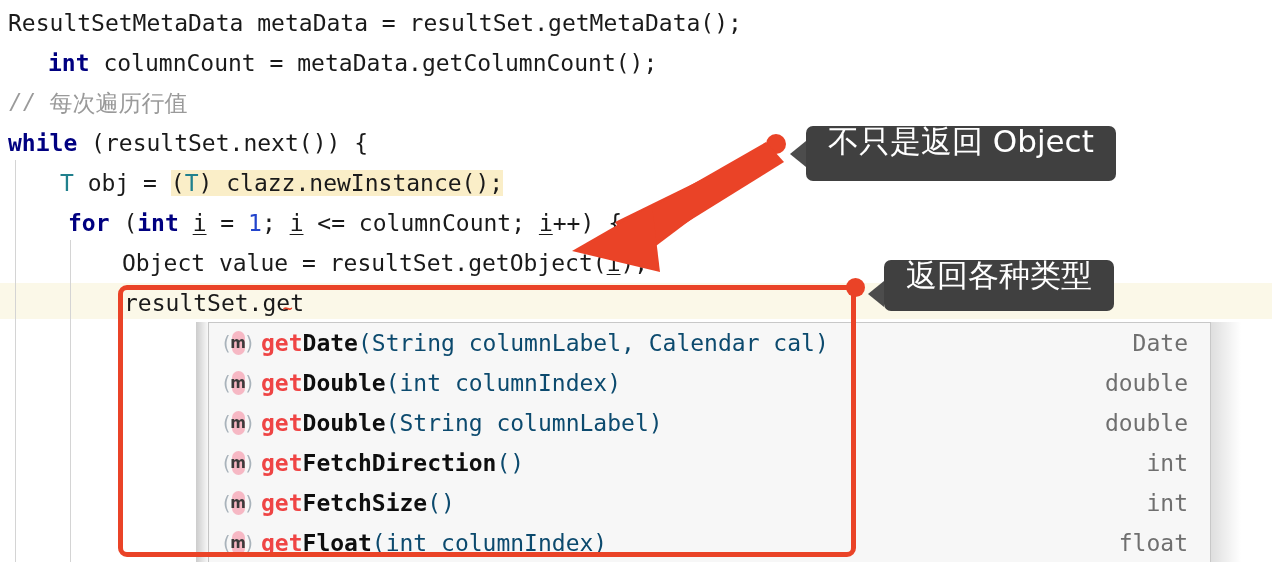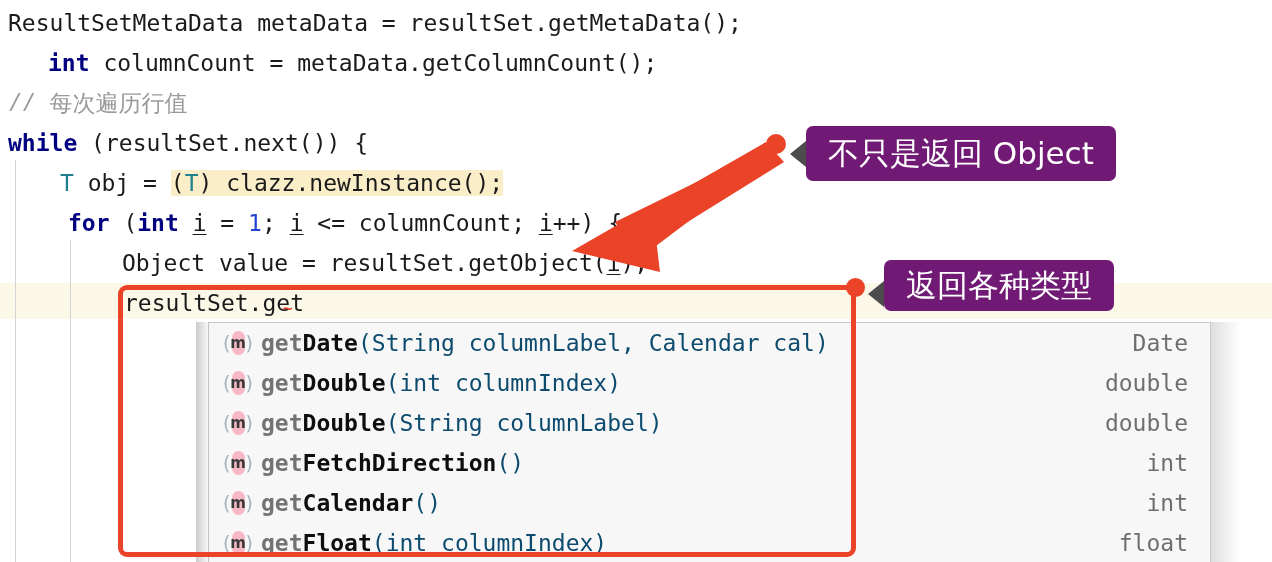--- a/index.html
+++ b/index.html
@@ -93,21 +93,21 @@
     position:relative;z-index:2;
     font-family:"DejaVu Sans","Liberation Sans",sans-serif;
     font-size:15px;font-weight:600;color:#3a3a3a;line-height:24px;
   }
   .cmp-label{
     flex:1;white-space:nowrap;overflow:hidden;
     font-family:"DejaVu Sans Mono","Liberation Mono",monospace;
     font-size:23px;
     padding-left:6px;
   }
-  .cmp-label .pfx{color:#737373;font-weight:bold;}
+  .cmp-label .pfx{color:#ef4444;font-weight:bold;}
   .cmp-label .name{color:#0e0e0e;font-weight:bold;}
   .cmp-label .sig{color:#0c4a6e;font-weight:normal;}
   .cmp-ret{
     font-family:"DejaVu Sans Mono","Liberation Mono",monospace;
     font-size:23px;color:#6f6f6f;
     text-align:right;
     padding-right:22px;
     min-width:190px;
   }
 
@@ -120,25 +120,25 @@
     pointer-events:none;
   }
   .red-dot{
     position:absolute;border-radius:50%;
     background:#ea4327;
   }
 
   
   .callout{
     position:absolute;
-    background:#701a75;
+    background:#404040;
     border-radius:7px;
     color:#ffffff;
     font-family:"DejaVu Sans","Liberation Sans",sans-serif;
-    display:flex;align-items:center;
+    display:flex;align-items:flex-start;
     box-sizing:border-box;
     padding:0 22px;
     white-space:nowrap;
   }
   .callout .txt{
     font-size:31px;line-height:1;
     font-family:"DejaVu Sans","Liberation Sans",sans-serif;
   }
   .callout-tail{
     position:absolute;
@@ -232,21 +232,21 @@
       </div>
       <div class="cmp-row">
         <div class="cmp-icon">
           <span class="icon-m">
             <span class="paren l">(</span>
             <span class="blob"></span>
             <span class="glyph">m</span>
             <span class="paren r">)</span>
           </span>
         </div>
-        <div class="cmp-label"><span class="pfx">get</span><span class="name">Calendar</span><span class="sig">()</span></div>
+        <div class="cmp-label"><span class="pfx">get</span><span class="name">FetchSize</span><span class="sig">()</span></div>
         <div class="cmp-ret">int</div>
       </div>
       <div class="cmp-row">
         <div class="cmp-icon">
           <span class="icon-m">
             <span class="paren l">(</span>
             <span class="blob"></span>
             <span class="glyph">m</span>
             <span class="paren r">)</span>
           </span>

